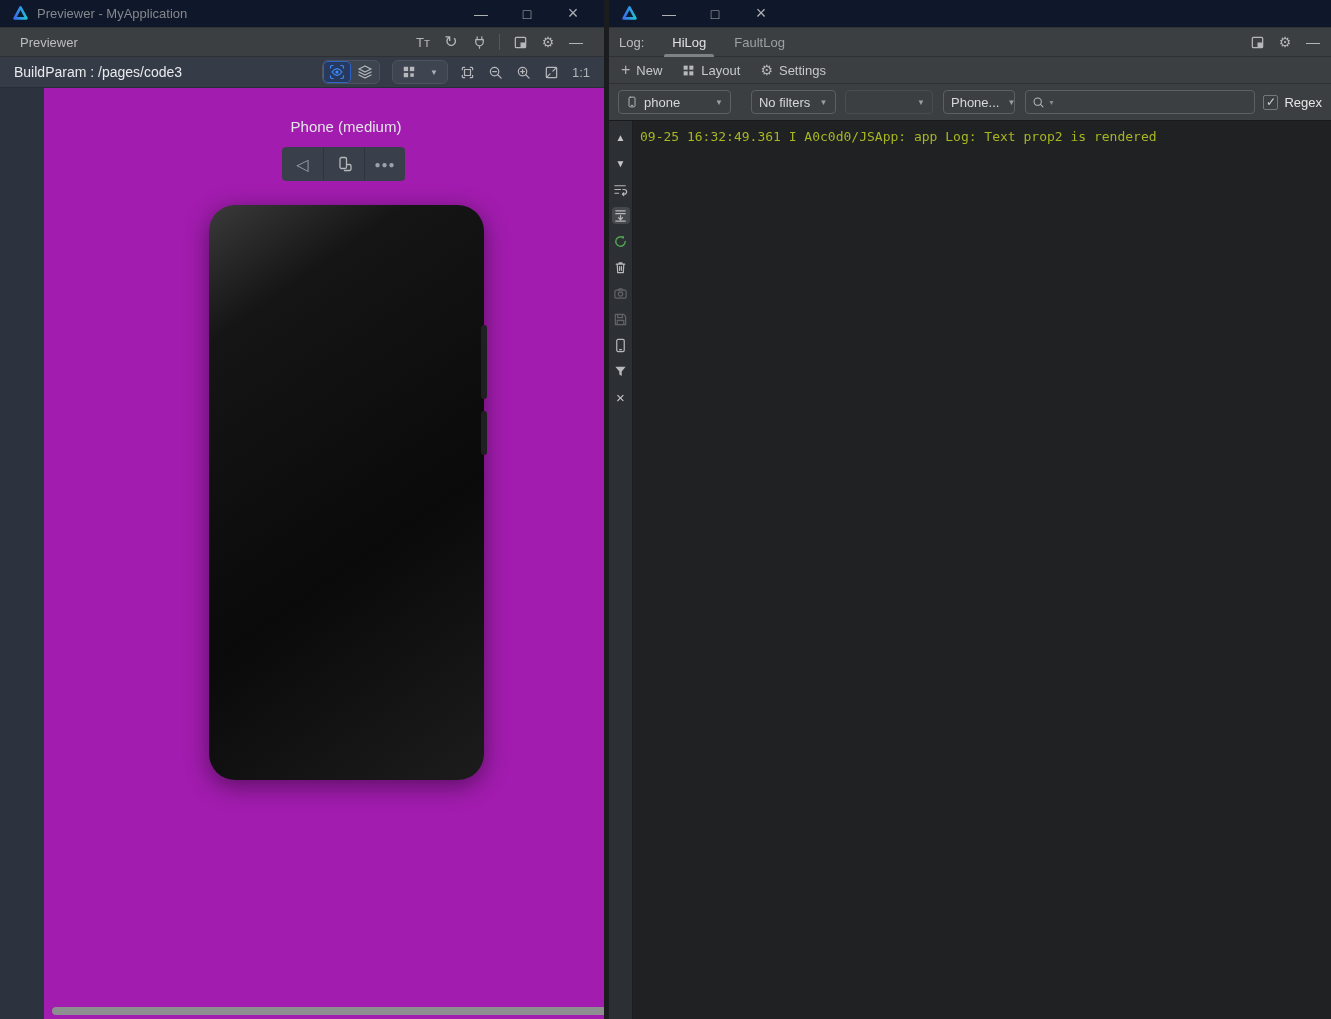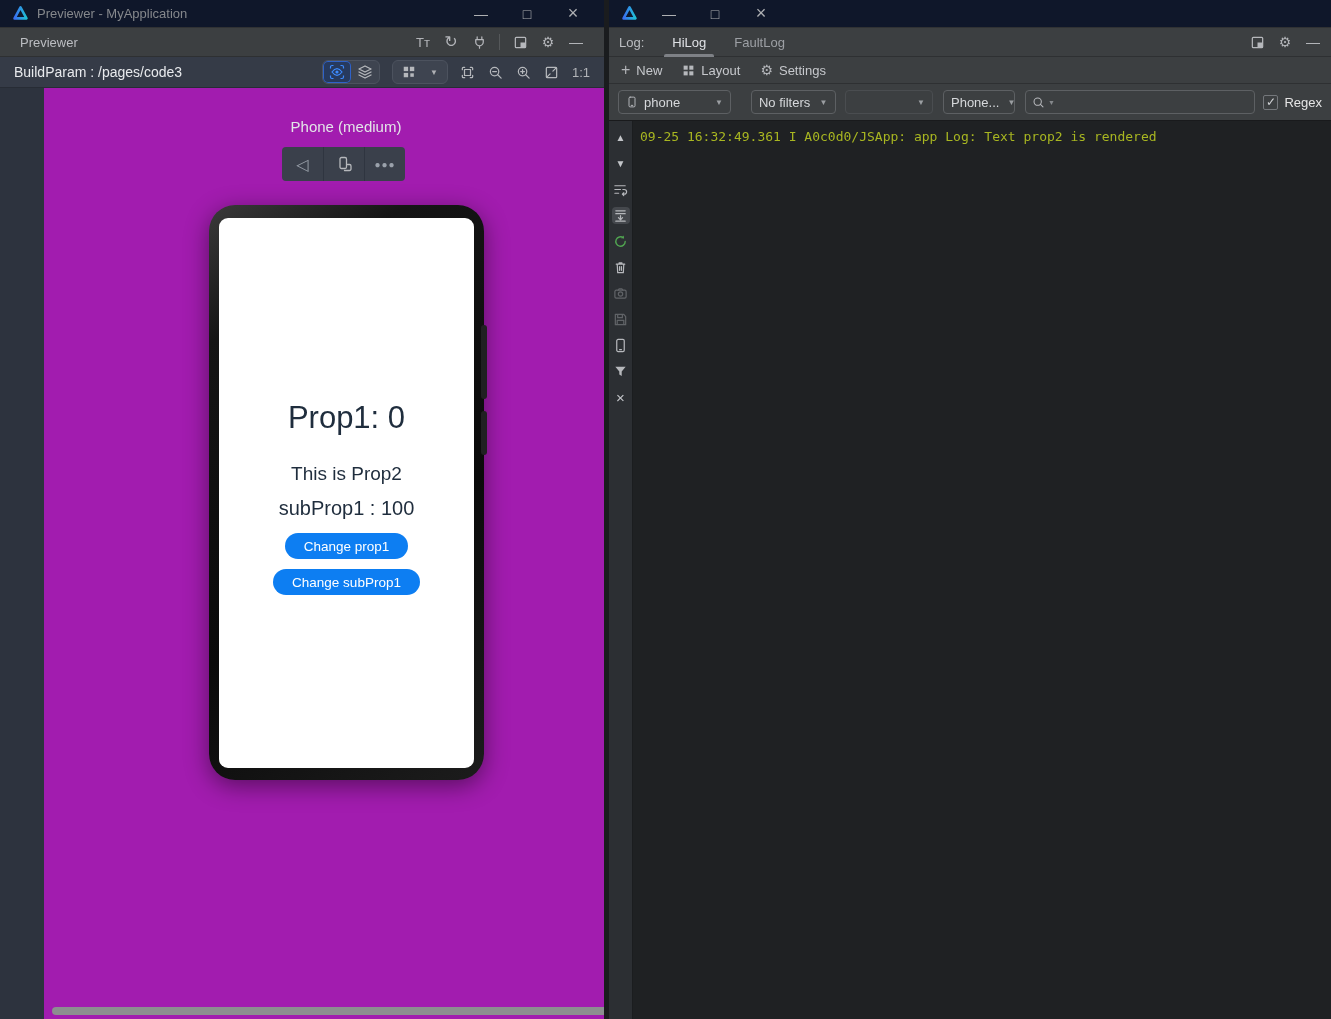--- a/index.html
+++ b/index.html
@@ -232,27 +232,20 @@
             <rect class="st" x="5" y="2.5" width="6.5" height="11" rx="1.5"></rect>
             <path class="st" d="M12.5 9.5h2a1.5 1.5 0 0 1 1.5 1.5v3a1.5 1.5 0 0 1-1.5 1.5H9.5"></path>
           </svg>
       </span>
       <span class="dt-btn dt-more">●●●</span>
     </div>
 
     <div class="phone">
       <span class="side-btn vol"></span>
       <span class="side-btn pwr"></span>
-      <div class="screen">
-        <div class="prop1">Prop1: 0</div>
-        <div class="prop2">This is Prop2</div>
-        <div class="subprop1">subProp1 : 100</div>
-        <button class="pill-btn">Change prop1</button>
-        <button class="pill-btn second">Change subProp1</button>
-      </div>
     </div>
 
     <div class="h-scrollbar"></div>
   </div>
 </div>
 
 <div class="window" id="win-log">
 
   <div class="titlebar">
     <svg class="app-logo" viewBox="0 0 16 16">

